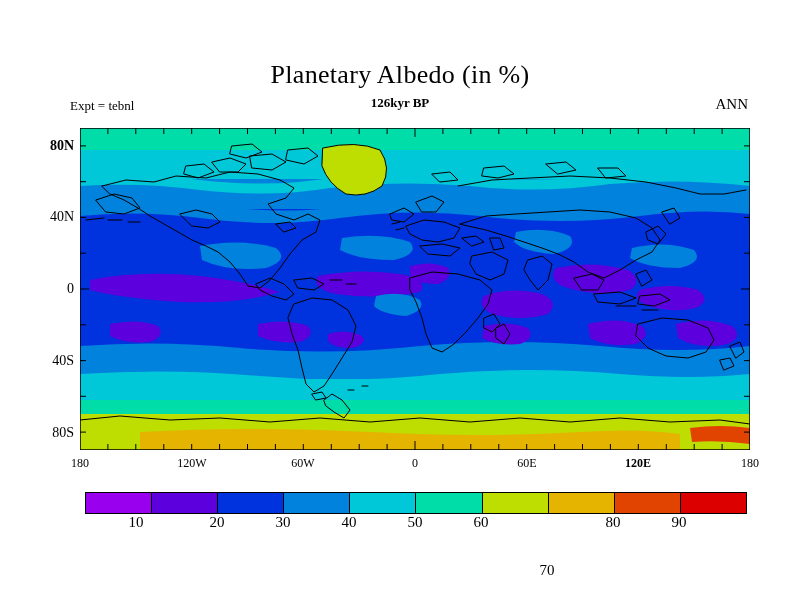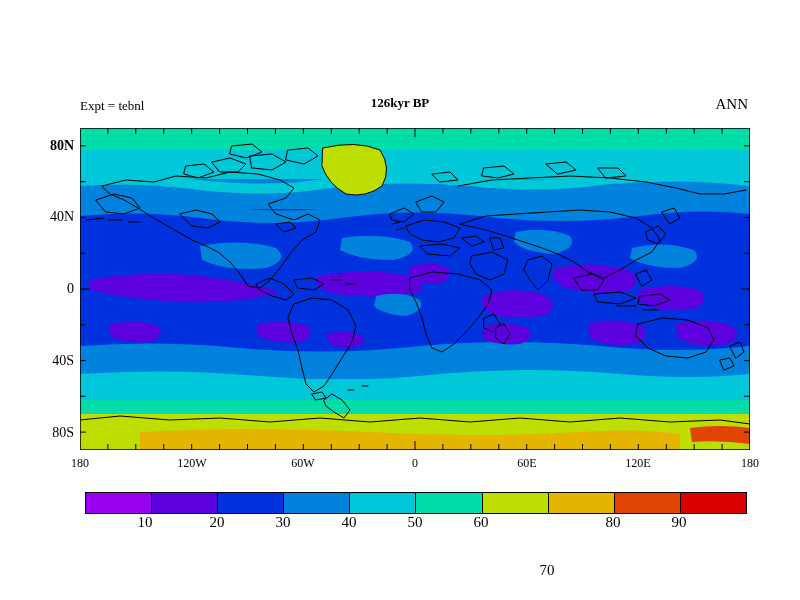--- a/index.html
+++ b/index.html
@@ -4,40 +4,41 @@
 <style>
   html,body{margin:0;padding:0;background:#ffffff;}
   body{width:800px;height:600px;overflow:hidden;
        font-family:"Liberation Serif",serif;color:#000;}
   #stage{position:relative;width:800px;height:600px;}
 
   #title{position:absolute;left:0;top:60px;width:800px;text-align:center;
          font-size:26px;letter-spacing:.3px;}
   #subtitle{position:absolute;left:0;top:95px;width:800px;text-align:center;
             font-size:13px;font-weight:bold;}
-  #expt{position:absolute;left:80px;top:98px;font-size:13px;text-align:right;}
+  #expt{position:absolute;left:70px;top:98px;font-size:13px;text-align:right;}
   #period{position:absolute;right:52px;top:96px;font-size:15px;}
 
   #plotwrap{position:absolute;left:80px;top:128px;width:670px;height:322px;}
   #plotwrap svg{display:block;}
 
   .ylab{position:absolute;font-size:14px;text-align:right;width:46px;}
   .xlab{position:absolute;font-size:12px;text-align:center;width:60px;top:456px;}
 
   #cbwrap{position:absolute;left:85px;top:492px;width:660px;height:20px;
           border:1px solid #000;display:flex;}
   #cbwrap div{flex:1 1 0;border-right:1px solid #000;}
   #cbwrap div:last-child{border-right:none;}
   .cblab{position:absolute;top:514px;font-size:15px;text-align:center;width:40px;}
 </style>
 </head>
 <body>
 
 <div id="stage">
 
+  <div id="title">Planetary Albedo (in %)</div>
   <div id="subtitle">126kyr BP</div>
   <div id="expt">Expt = tebnl</div>
   <div id="period">ANN</div>
 
   <div id="plotwrap">
   <svg width="670" height="322" viewBox="0 0 670 322">
     <defs>
       <clipPath id="pc">
             <rect x="0" y="0" width="670" height="322"></rect>
           </clipPath>
@@ -177,37 +178,37 @@
   <div class="ylab" style="left:28px;top:209px;">40N</div>
   <div class="ylab" style="left:28px;top:281px;">0</div>
   <div class="ylab" style="left:28px;top:353px;">40S</div>
   <div class="ylab" style="left:28px;top:425px;">80S</div>
 
   <div class="xlab" style="left:50px;">180</div>
   <div class="xlab" style="left:162px;">120W</div>
   <div class="xlab" style="left:273px;">60W</div>
   <div class="xlab" style="left:385px;">0</div>
   <div class="xlab" style="left:497px;">60E</div>
-  <div class="xlab" style="left:608px;">120E</div>
+  <div class="xlab" style="left:608px;font-weight:bold;">120E</div>
   <div class="xlab" style="left:720px;">180</div>
 
   <div id="cbwrap">
     <div style="background: rgb(153, 0, 238);"></div>
     <div style="background: rgb(92, 0, 221);"></div>
     <div style="background: rgb(0, 51, 221);"></div>
     <div style="background: rgb(0, 130, 221);"></div>
     <div style="background: rgb(0, 200, 216);"></div>
     <div style="background: rgb(0, 221, 168);"></div>
     <div style="background: rgb(190, 221, 0);"></div>
     <div style="background: rgb(229, 180, 0);"></div>
     <div style="background: rgb(224, 68, 0);"></div>
     <div style="background: rgb(221, 0, 0);"></div>
   </div>
 
-  <div class="cblab" style="left:125px;">10</div>
+  <div class="cblab" style="left:116px;">10</div>
   <div class="cblab" style="left:197px;">20</div>
   <div class="cblab" style="left:263px;">30</div>
   <div class="cblab" style="left:329px;">40</div>
   <div class="cblab" style="left:395px;">50</div>
   <div class="cblab" style="left:461px;">60</div>
   <div class="cblab" style="left:527px;margin-top:48px;">70</div>
   <div class="cblab" style="left:593px;">80</div>
   <div class="cblab" style="left:659px;">90</div>
 
 </div>

